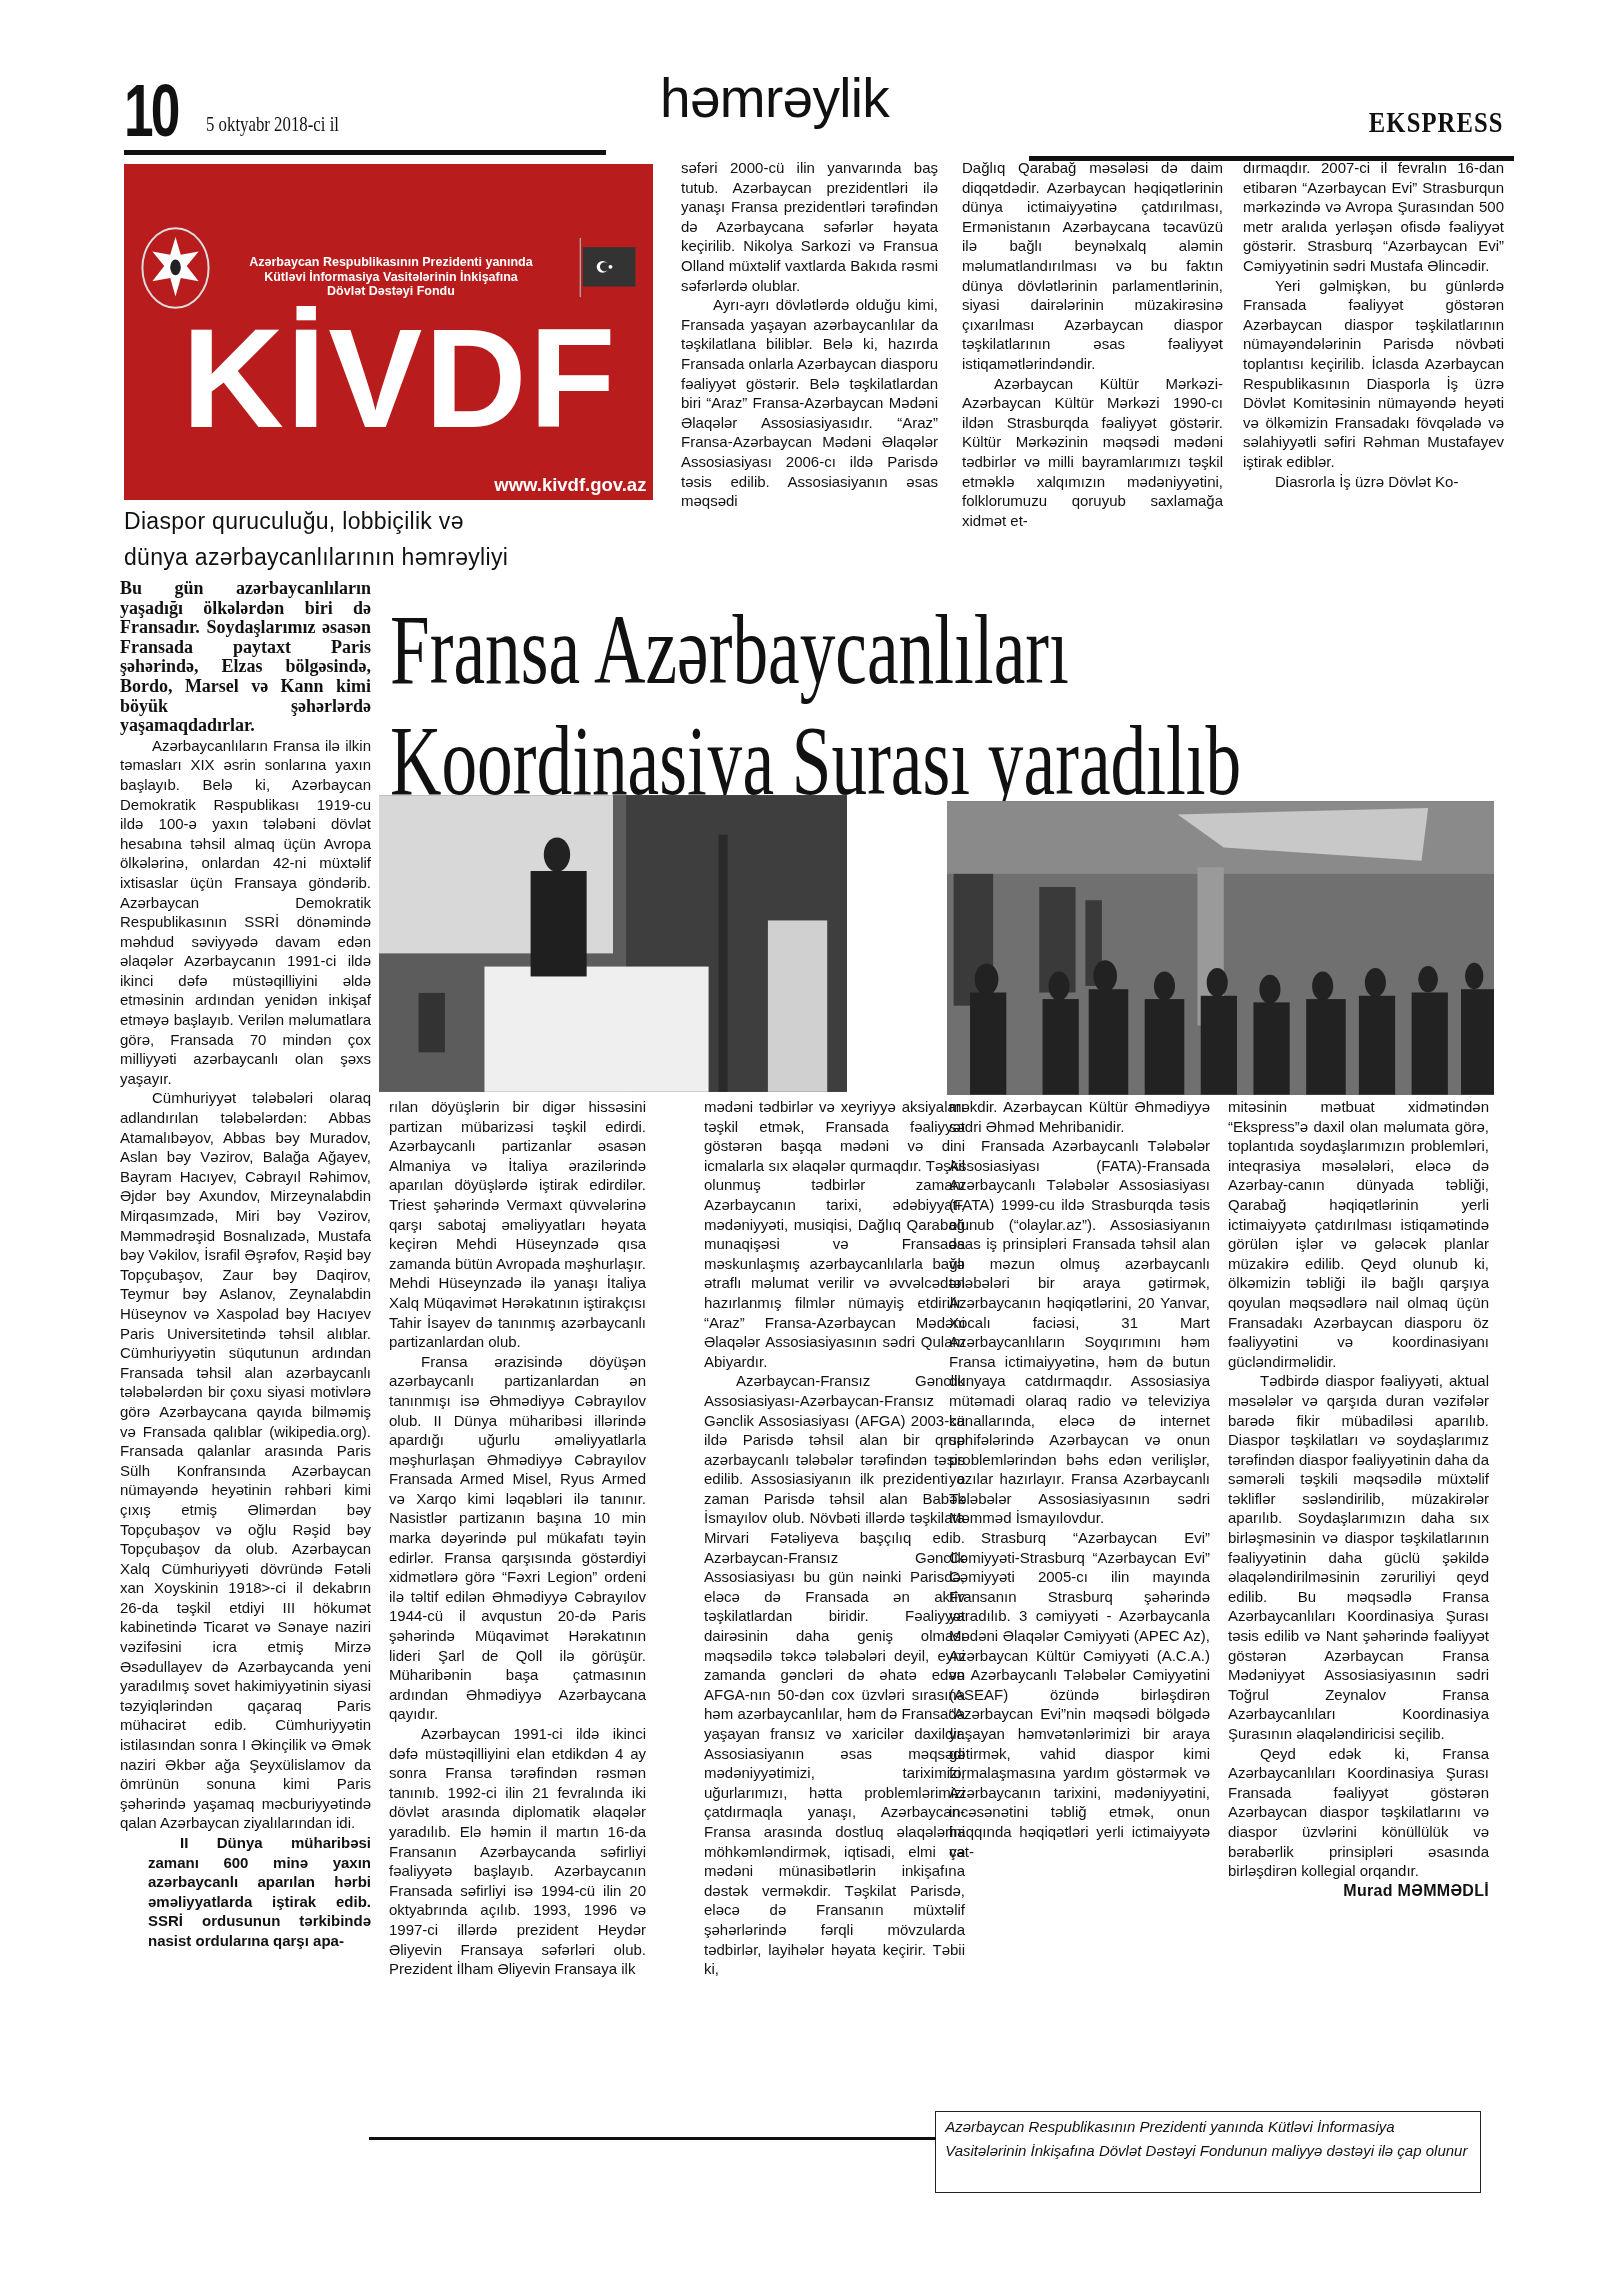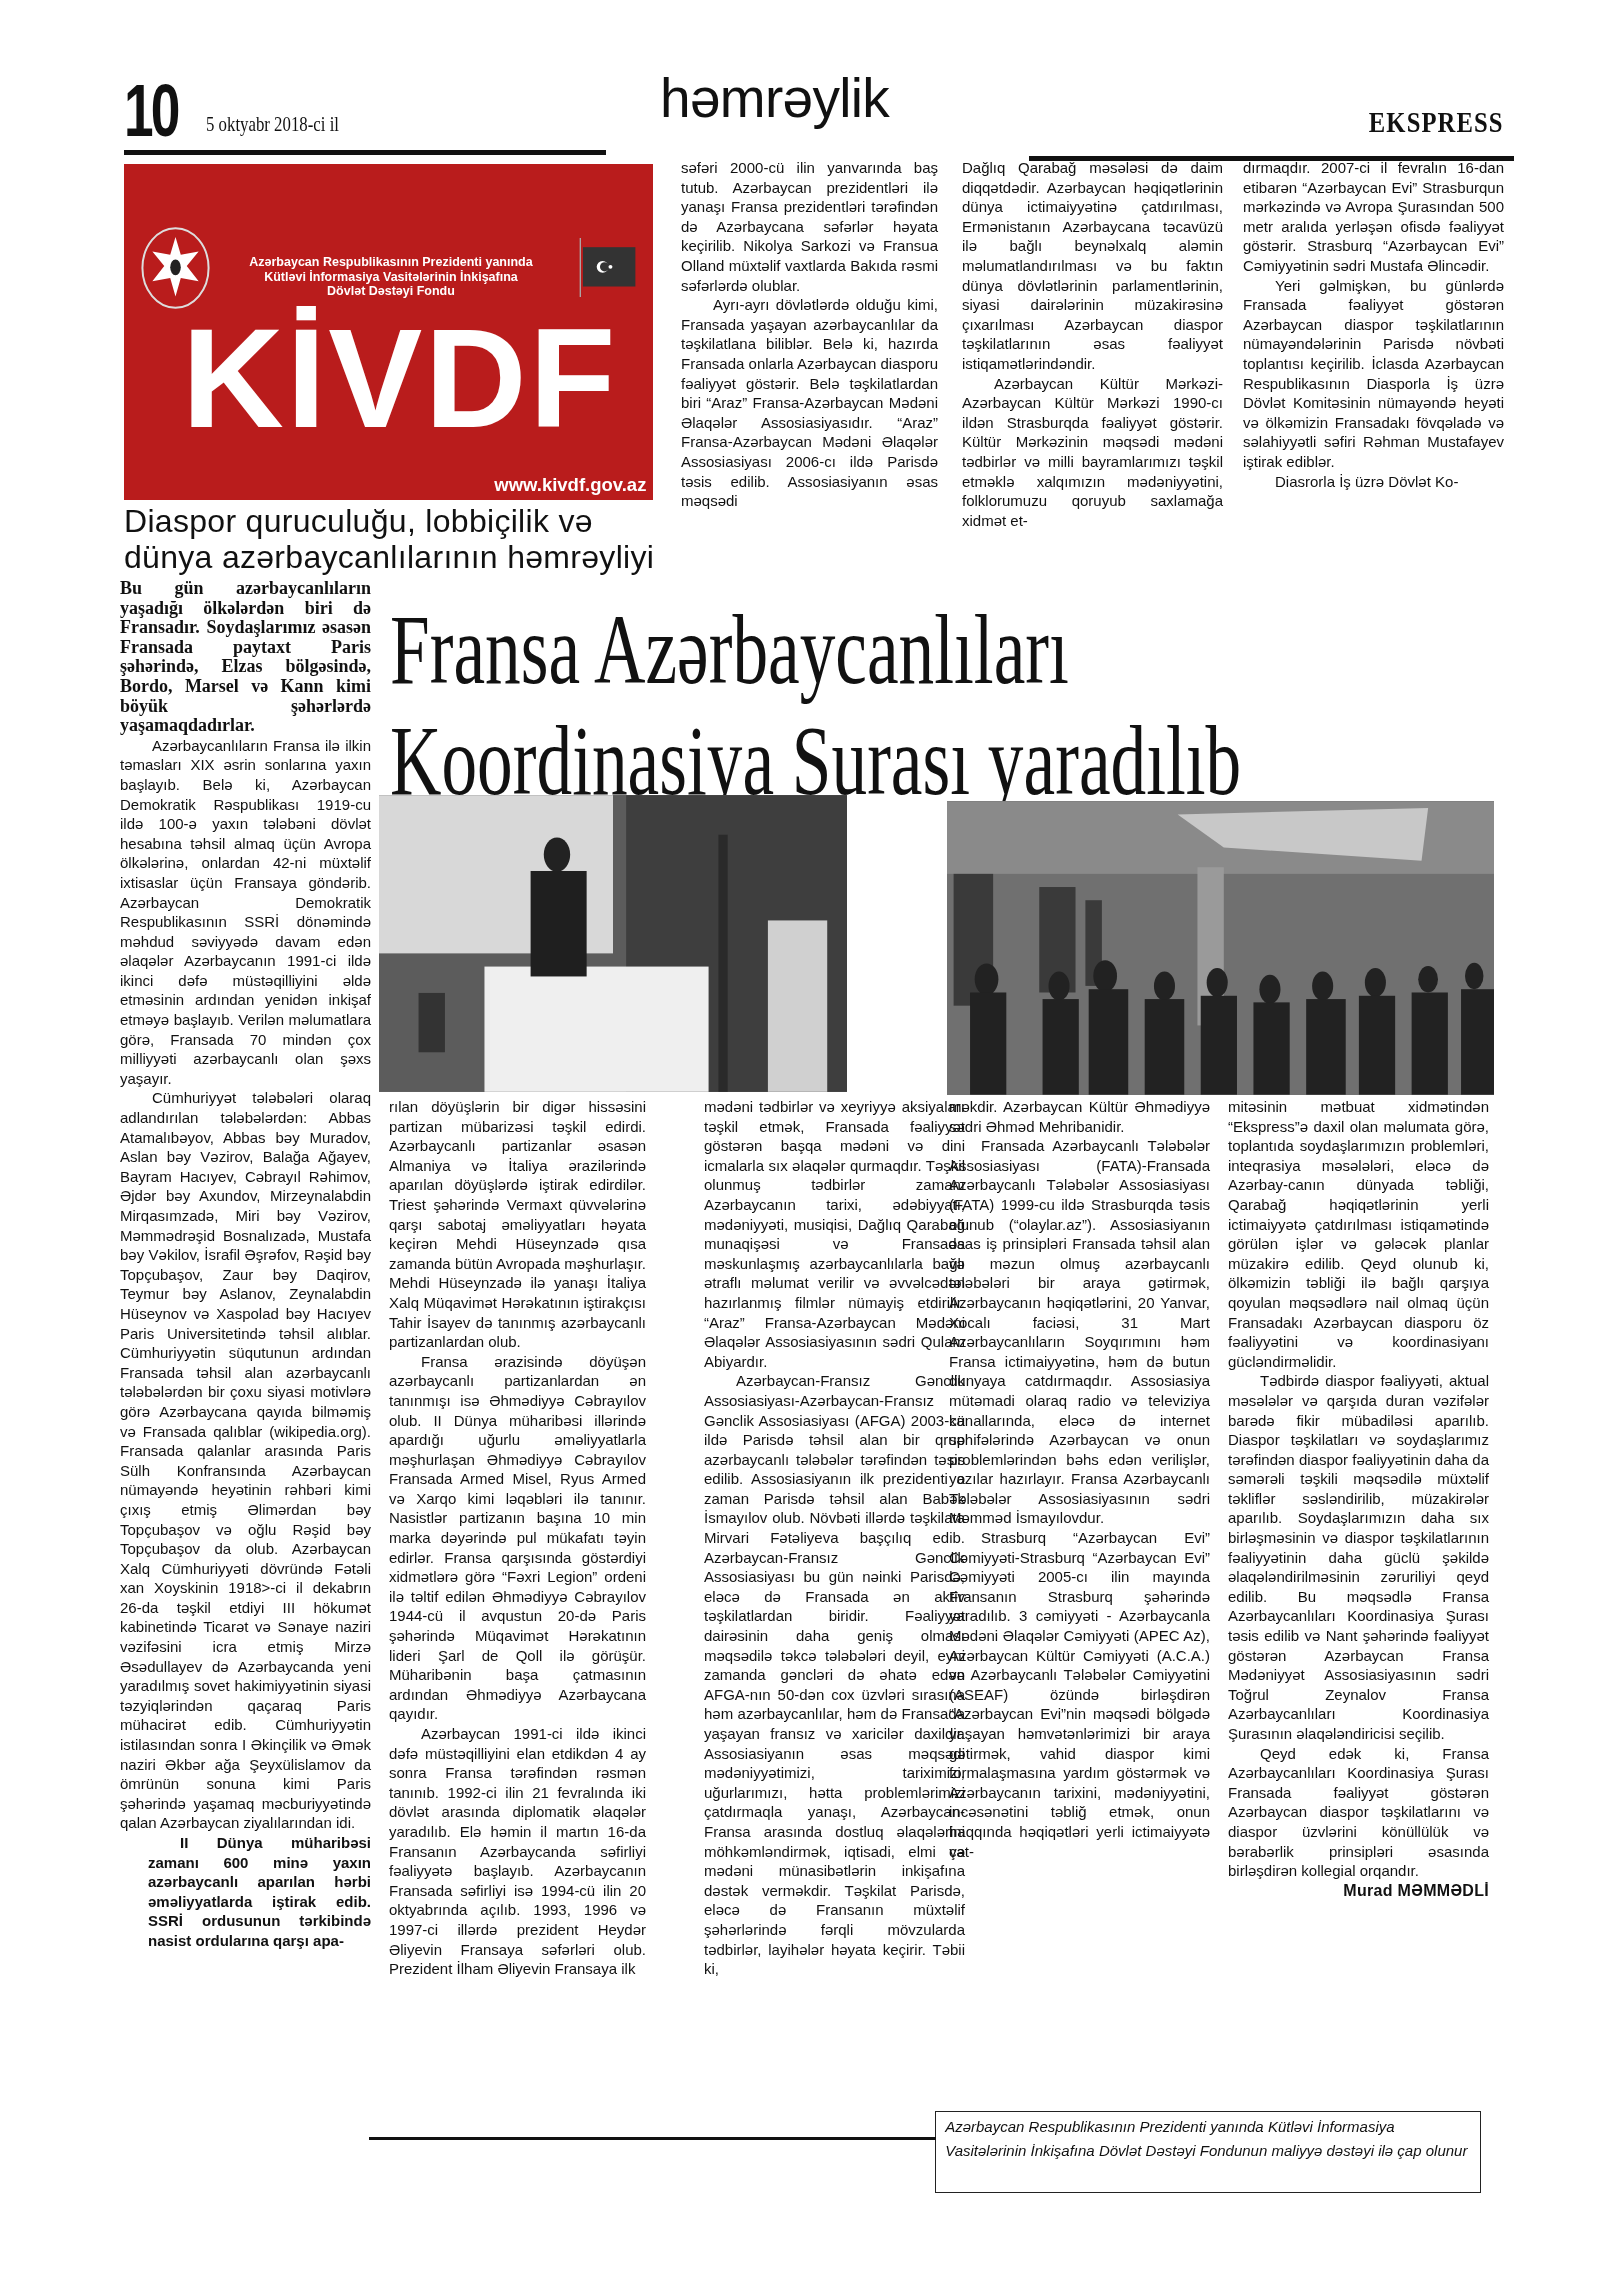--- a/index.html
+++ b/index.html
@@ -10,21 +10,21 @@
   .col p.ind{text-indent:32px;}
   .rule{position:absolute;background:#111;}
   .page-num{font-family:"Liberation Sans",sans-serif;font-weight:bold;font-size:74px;line-height:1;letter-spacing:-4px;transform:scaleX(0.72);transform-origin:left top;}
   .date{font-family:"Liberation Serif",serif;font-size:21px;transform:scaleX(0.8);transform-origin:left top;}
   .section{font-family:"Liberation Sans",sans-serif;font-size:55px;line-height:1;letter-spacing:-0.7px;}
   .paper{font-family:"Liberation Serif",serif;font-weight:bold;font-size:29px;letter-spacing:1.3px;transform:scaleX(0.85);transform-origin:right top;}
   .banner{background:#b91c1c;color:#fff;overflow:hidden;}
   .banner .org{font-weight:bold;font-size:12.5px;line-height:14.5px;text-align:center;}
   .banner .big{font-weight:bold;font-size:141px;line-height:1;letter-spacing:2.6px;}
   .banner .url{font-weight:bold;font-size:18.5px;}
-  .kicker{font-family:"Liberation Sans",sans-serif;font-size:32px;line-height:36px;letter-spacing:0.3px;}
+  .kicker{font-family:"Liberation Sans",sans-serif;font-size:23px;line-height:36px;letter-spacing:0.3px;}
   .lead{font-family:"Liberation Serif",serif;font-weight:bold;font-size:18px;line-height:19.6px;text-align:justify;}
   .headline{font-family:"Liberation Serif",serif;font-size:99px;line-height:111px;transform:scaleX(0.72);transform-origin:left top;white-space:nowrap;}
   .photo{background:#777;overflow:hidden;}
   .byline{font-weight:bold;font-size:16px;text-align:right;letter-spacing:0.3px;}
   .credit{border:1.3px solid #222;font-style:italic;font-size:15px;line-height:24.4px;padding:2.6px 9.2px;box-sizing:border-box;}
 </style>
 </head>
 <body>
 
 <div class="abs page-num" style="left:124px;top:74px;">10</div>

